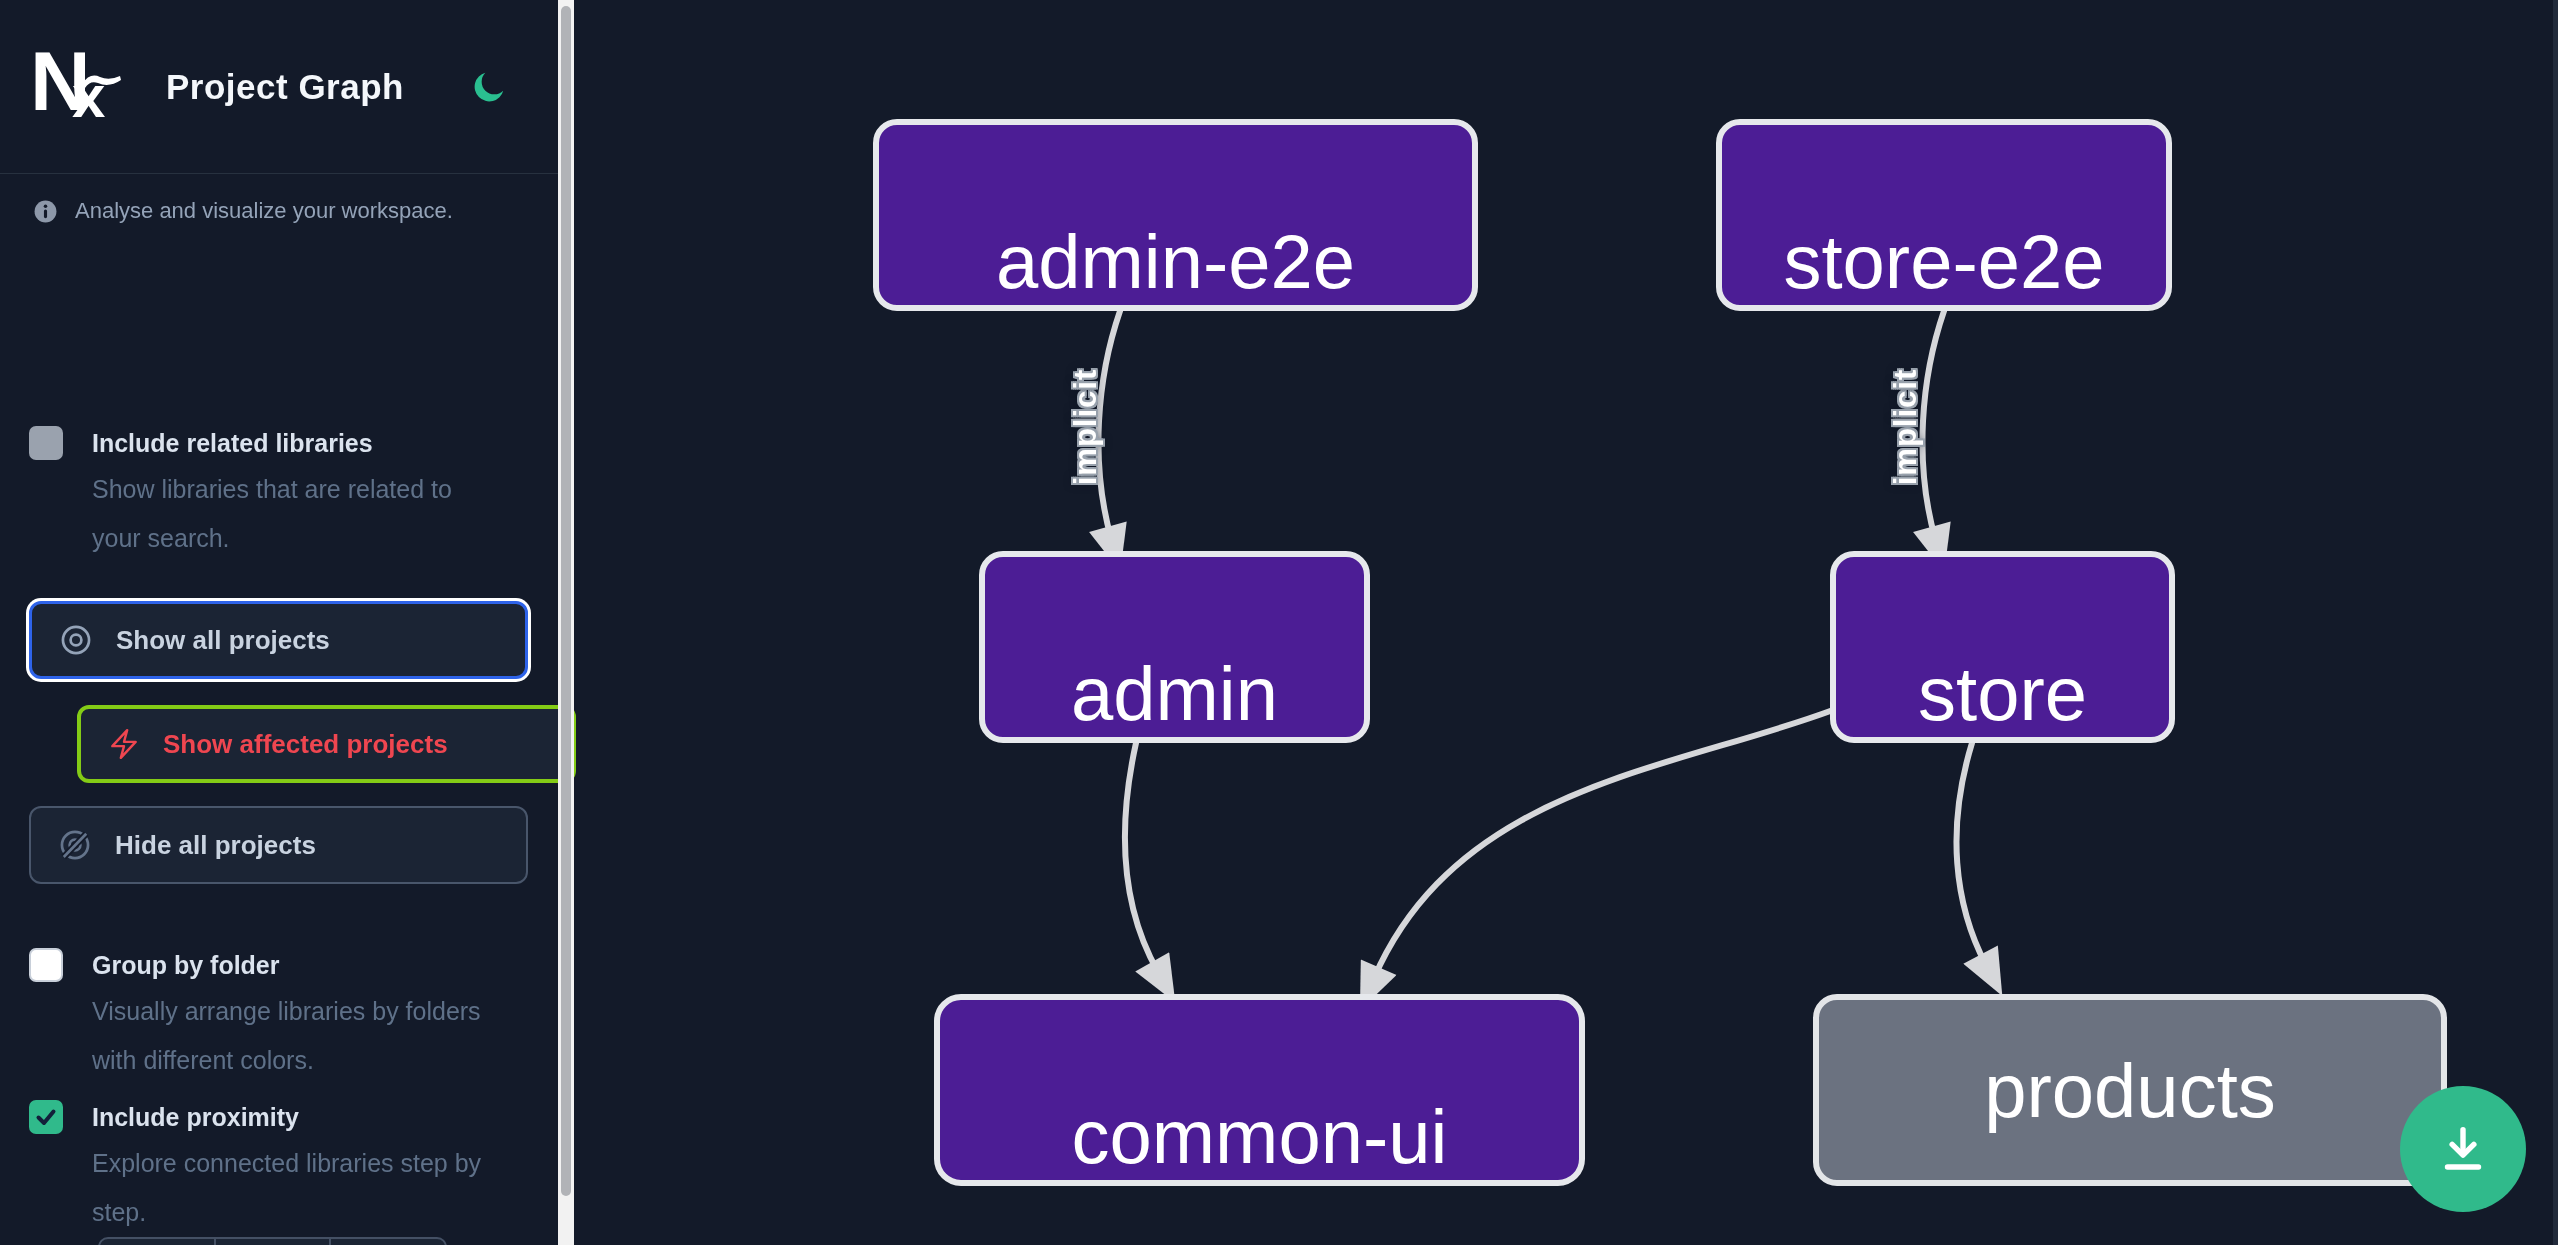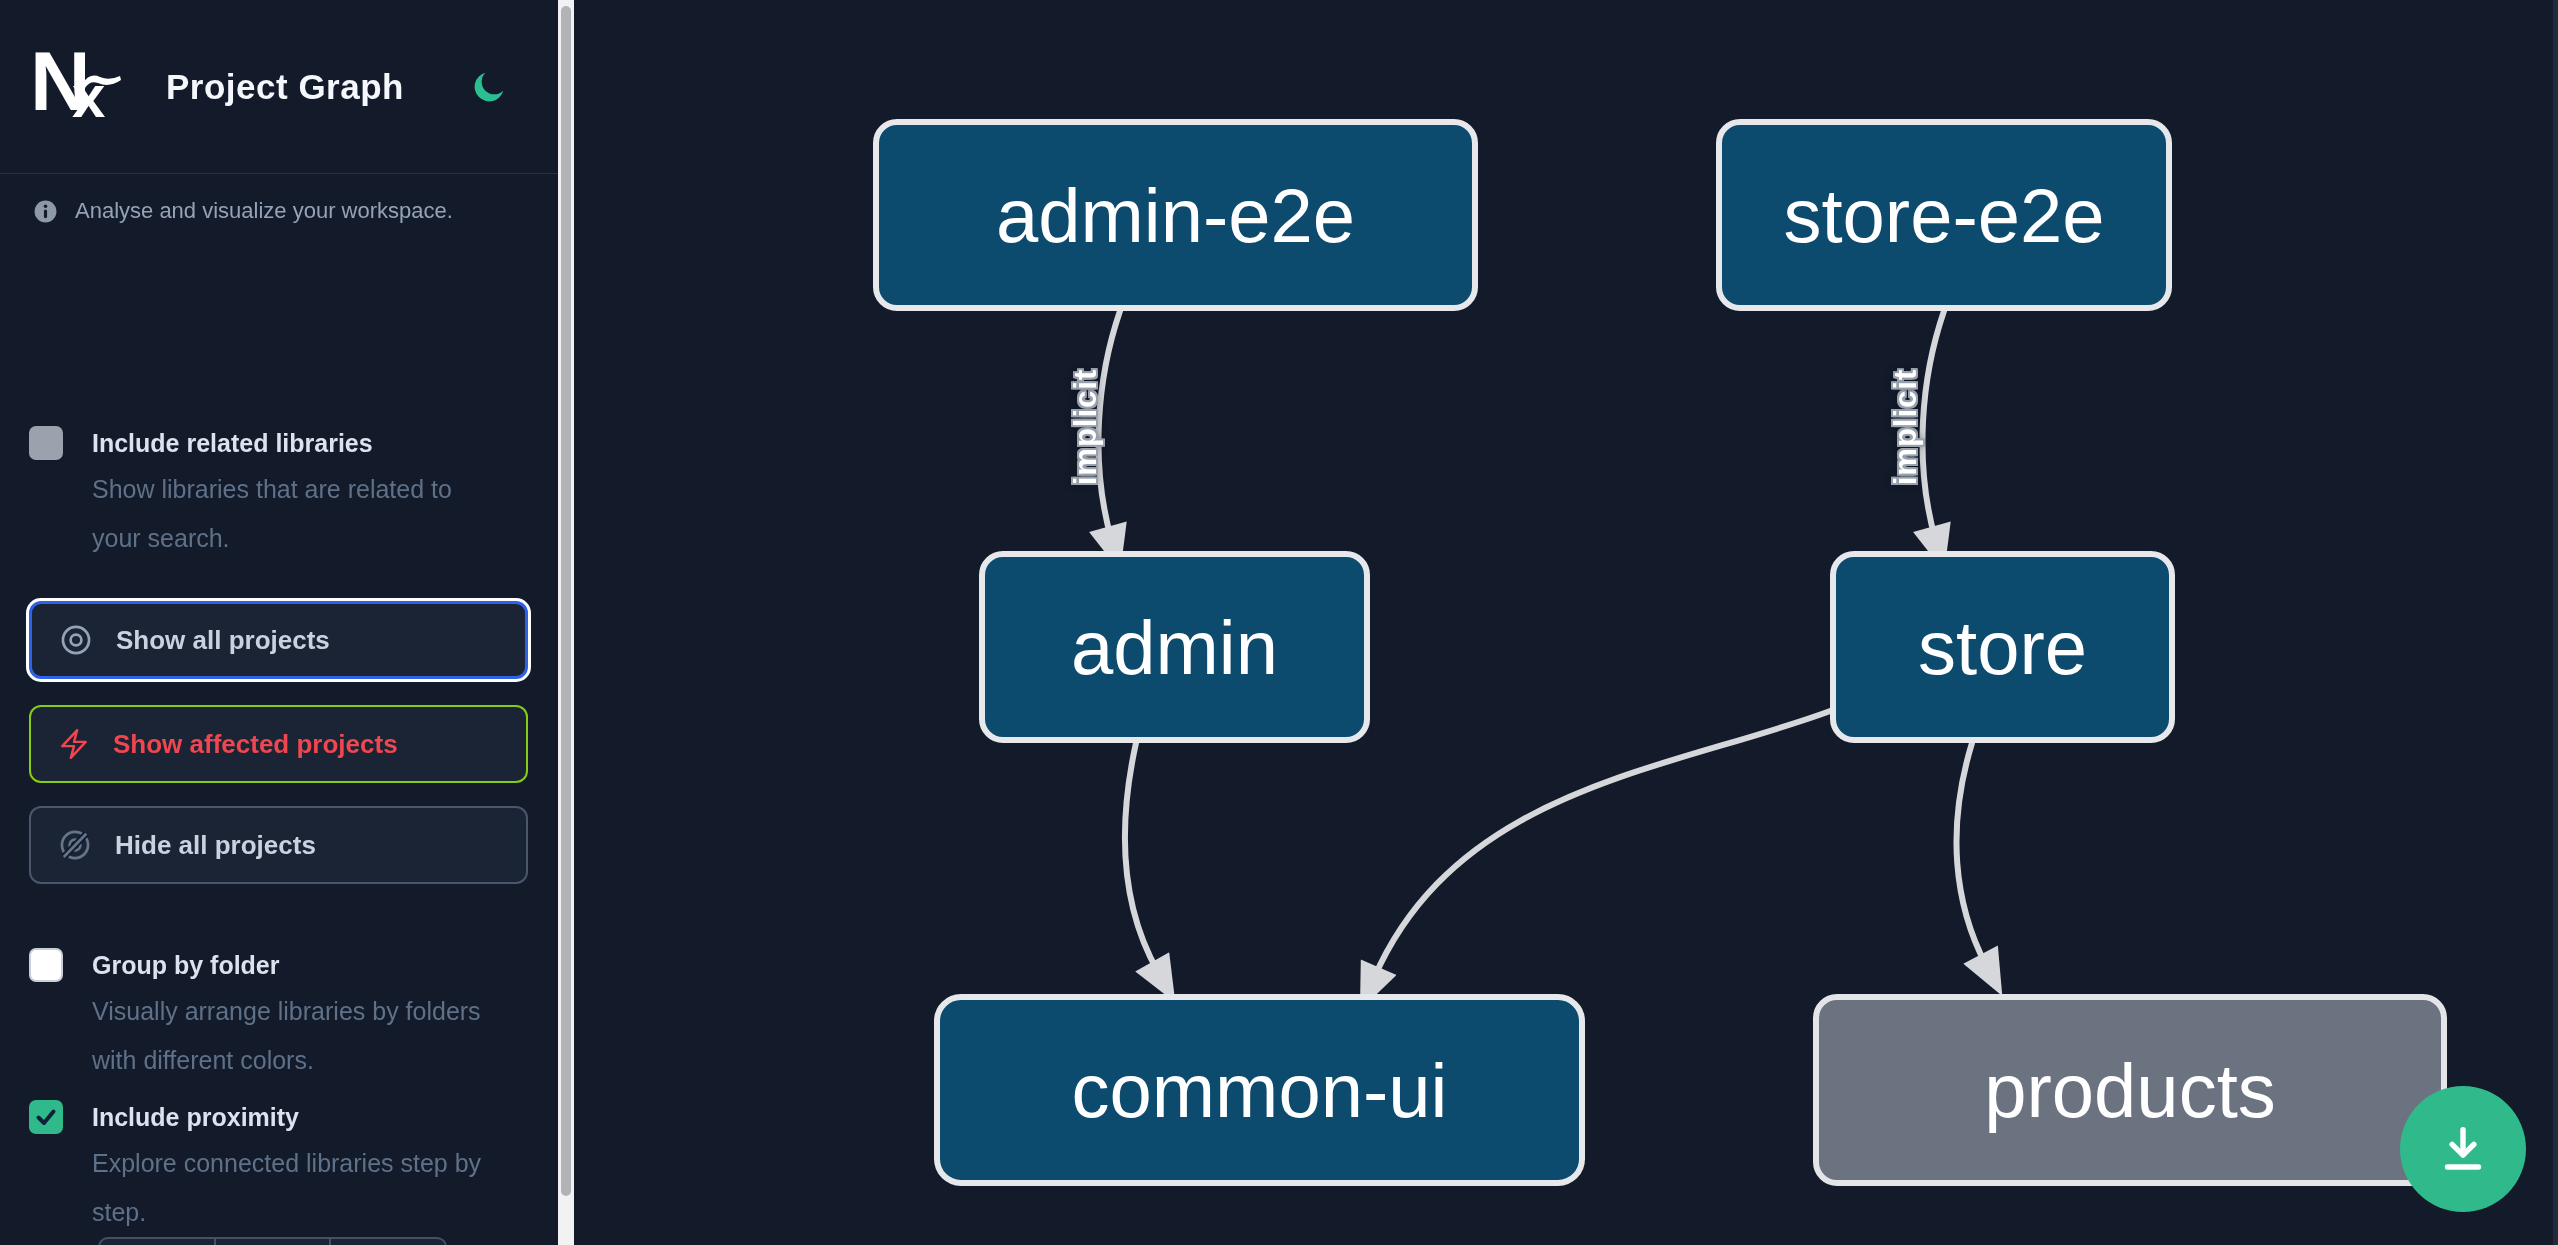--- a/index.html
+++ b/index.html
@@ -30,35 +30,35 @@
   .cb{width:34px;height:34px;border-radius:7px;margin-top:2px;}
   .cb-gray{background:#9aa2ae;}
   .cb-white{background:#ffffff;border:2px solid #c8cfd9;width:30px;height:30px;}
   .cb-green{background:#30ba8b;display:flex;align-items:center;justify-content:center;}
   .check-label{font-size:25px;font-weight:700;color:#dbe3ee;line-height:38px;}
   .check-desc{grid-column:2;font-size:25px;color:#5f7189;line-height:49px;margin-top:3px;width:410px;}
   .sb-btn{position:absolute;left:29px;width:499px;height:78px;border-radius:12px;background:#1b2434;
     display:flex;align-items:center;padding:0 0 0 26px;gap:22px;box-sizing:border-box;cursor:pointer;}
   .sb-btn span{font-size:26px;font-weight:600;color:#c9d3e0;}
   .btn-focused{border:3px solid #2e63e9;box-shadow:0 0 0 3px #ffffff;}
-  .btn-danger{border:2px solid #84cc16;}
+  .btn-danger{border:4px solid #84cc16;margin-left:48px;}
   .btn-danger span{color:#ef4650;}
   .btn-plain{border:2px solid #49566b;}
   .stepper{position:absolute;left:98px;top:1237px;width:345px;height:18px;background:#1b2434;
     border:2px solid #445064;border-radius:10px 10px 0 0;display:flex;}
   .stepper .seg{flex:1;}
   .stepper .seg + .seg{border-left:2px solid #445064;}
   
   .sb-scroll-track{position:absolute;left:558px;top:0;width:16px;height:1245px;background:#f2f2f2;}
   .sb-scroll-thumb{position:absolute;left:3px;top:6px;width:10px;height:1190px;background:#b1b3b7;border-radius:6px;}
   .edge-layer{position:absolute;left:0;top:0;}
   .node{position:absolute;border:6px solid #e6e8ec;border-radius:24px;display:flex;align-items:center;
     justify-content:center;color:#ffffff;font-size:76px;font-weight:400;box-sizing:border-box;cursor:pointer;
     font-family:"Liberation Sans",sans-serif;}
-  .node-affected{background:#0c4a6e;}
+  .node-affected{background:#4c1d95;align-items:flex-end;}
   .node-default{background:#6b7280;border-color:#e3e5e8;}
   .edge-label{position:absolute;font-size:31px;font-weight:700;color:#ffffff;letter-spacing:1px;
     transform:translate(-50%,-50%) rotate(-90deg);white-space:nowrap;
     text-shadow:2px 0 0 #98a1ac,-2px 0 0 #98a1ac,0 2px 0 #98a1ac,0 -2px 0 #98a1ac,
       2px 2px 0 #98a1ac,-2px -2px 0 #98a1ac,2px -2px 0 #98a1ac,-2px 2px 0 #98a1ac,
       0 0 10px #0c1322;}
   .fab{position:absolute;right:32px;bottom:33px;width:126px;height:126px;border-radius:50%;
     background:#30ba8b;border:none;display:flex;align-items:center;justify-content:center;cursor:pointer;}
   .page-edge-strip{position:absolute;right:0;top:0;width:5px;height:1245px;background:#222b3b;}
 </style>

